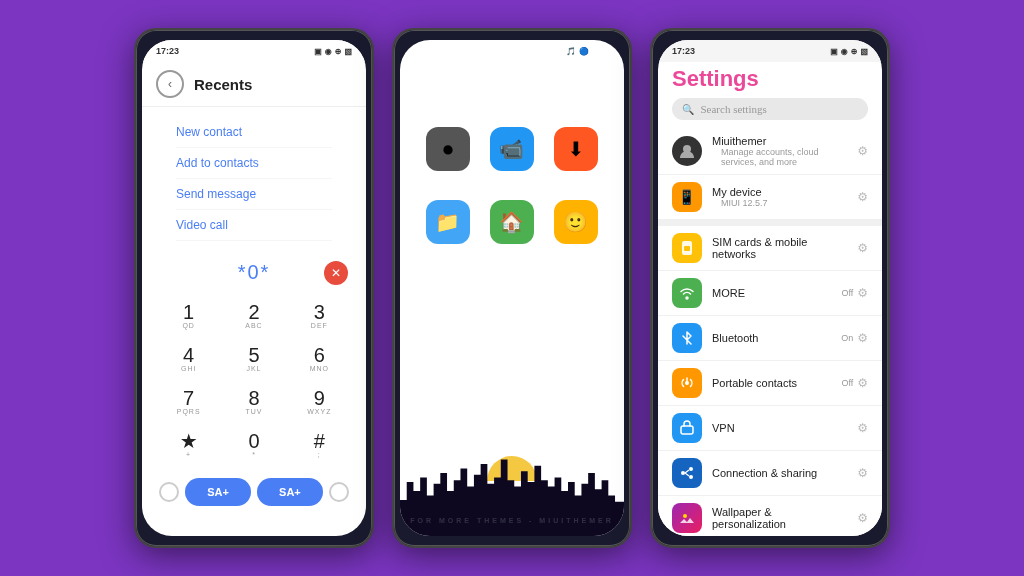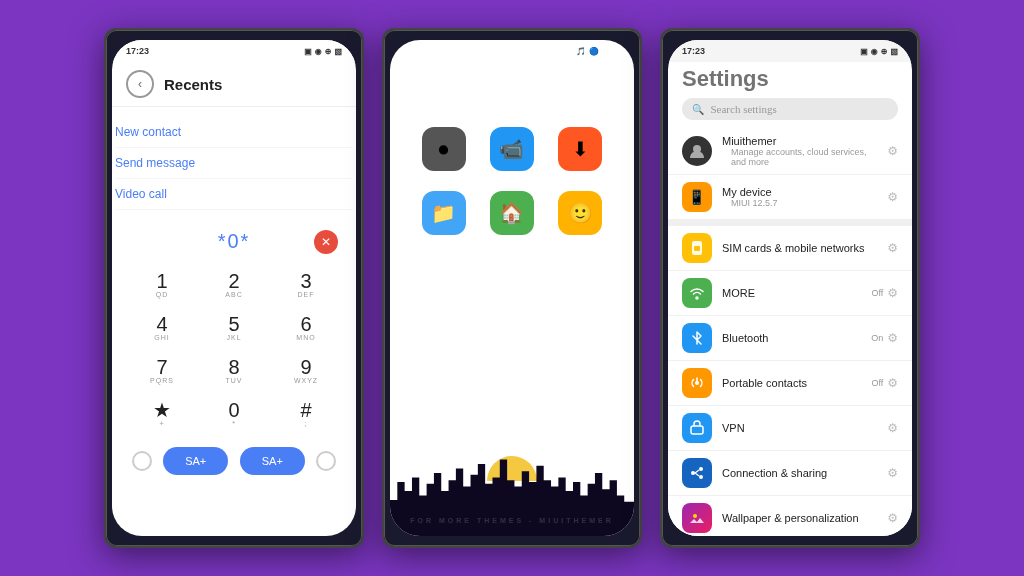--- a/index.html
+++ b/index.html
@@ -16,24 +16,24 @@
 
     .phones-container {
       display: flex;
       gap: 18px;
       align-items: center;
       padding: 10px;
     }
 
     
     .phone {
-      width: 260px;
+      width: 240px;
       height: 520px;
       background: #1a1a2e;
-      border-radius: 12px;
+      border-radius: 22px;
       border: 2px solid #444;
       position: relative;
       overflow: hidden;
       box-shadow: 0 8px 32px rgba(0,0,0,0.5), inset 0 0 0 1px #555;
     }
 
     .phone-screen {
       position: absolute;
       top: 10px; left: 6px; right: 6px; bottom: 10px;
       border-radius: 30px;
@@ -81,21 +81,21 @@
       margin-right: 10px;
     }
 
     .phone1-header-title {
       font-size: 15px;
       font-weight: 600;
       color: #222;
     }
 
     .phone1-menu {
-      padding: 10px 3px;
+      padding: 10px 34px;
     }
 
     .phone1-menu-item {
       font-size: 12px;
       color: #4a7ef5;
       padding: 8px 0;
       border-bottom: 1px solid #f5f5f5;
       cursor: pointer;
     }
 
@@ -165,21 +165,21 @@
       padding: 8px 14px;
       margin-top: 4px;
     }
 
     .call-btn {
       background: #4a7ef5;
       color: #fff;
       border-radius: 20px;
       padding: 8px 22px;
       font-size: 11px;
-      font-weight: 400;
+      font-weight: 700;
       cursor: pointer;
     }
 
     .phone1-nav-dot {
       width: 20px;
       height: 20px;
       border: 2px solid #ccc;
       border-radius: 50%;
     }
     .phone2 .status-bar { background: transparent; color: #fff; }
@@ -251,21 +251,21 @@
       width: 50px;
       height: 25px;
       background: #F5C842;
       border-radius: 50px 50px 0 0;
     }
     .phone3 .status-bar { background: #f5f5f5; color: #333; }
 
     .settings-title {
       font-size: 22px;
       font-weight: 700;
-      color: #737373;
+      color: #ec4899;
       padding: 4px 14px 6px;
     }
 
     .settings-search {
       margin: 0 14px 8px;
       background: #e8e8e8;
       border-radius: 20px;
       display: flex;
       align-items: center;
       padding: 5px 10px;
@@ -376,20 +376,21 @@
         </div>
       </div>
 
       <div class="phone1-header">
         <div class="back-btn">‹</div>
         <span class="phone1-header-title">Recents</span>
       </div>
 
       <div class="phone1-menu">
         <div class="phone1-menu-item">New contact</div>
+        <div class="phone1-menu-item">Add to contacts</div>
         <div class="phone1-menu-item">Send message</div>
         <div class="phone1-menu-item">Video call</div>
       </div>
 
       <div class="dialpad-display">
         <span class="dialpad-number">*0*</span>
         <div class="dialpad-delete">✕</div>
       </div>
 
       <div class="dialpad-grid">

